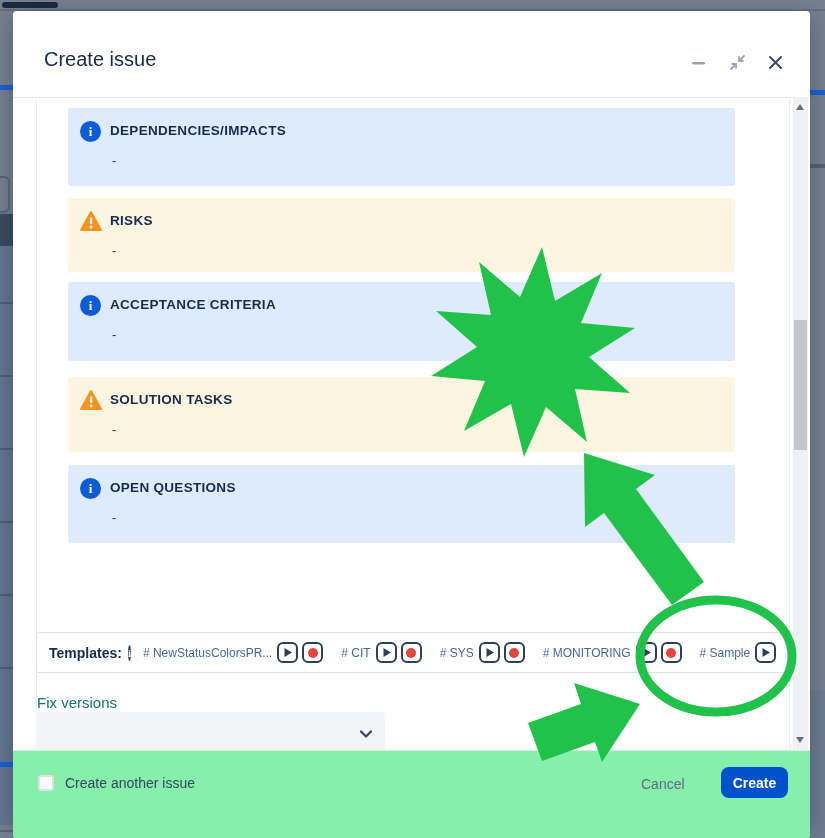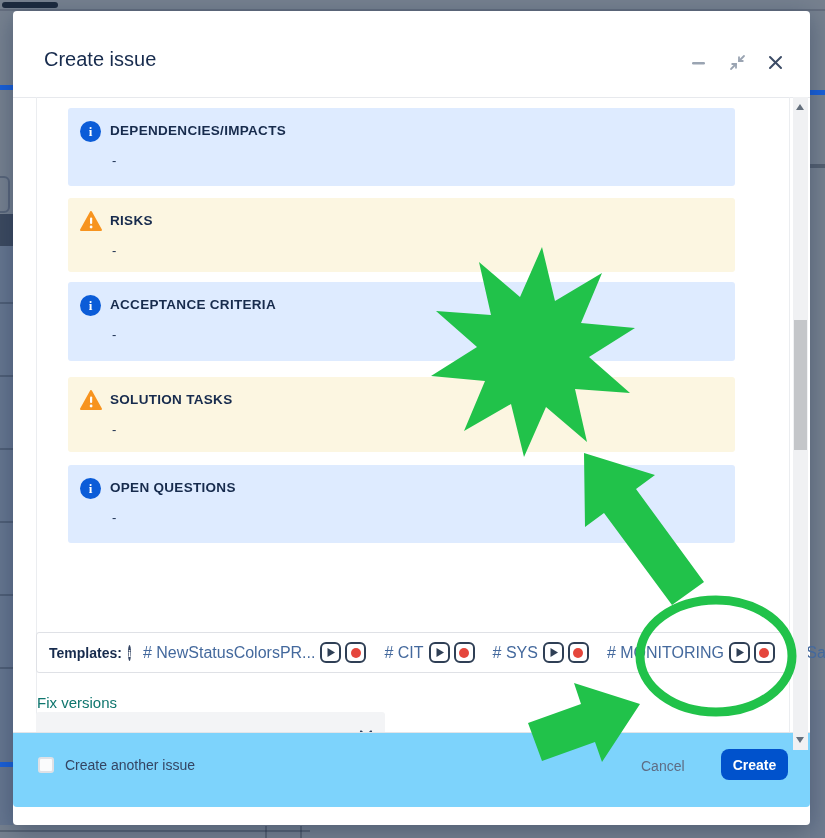--- a/index.html
+++ b/index.html
@@ -49,34 +49,34 @@
 
   
   .templates-bar { position:absolute; left:23px; top:621px; width:754px; height:41px;
                    background:#fff; border:1px solid #DFE1E6; border-radius:3px;
                    display:flex; align-items:center; padding-left:12px; }
   .tpl-label { font-size:14px; font-weight:bold; color:#172B4D; margin-right:6px; }
   .tpl-info { width:16px; height:16px; border-radius:50%; background:#344563; color:#fff;
               display:flex; align-items:center; justify-content:center; font-size:11px; font-weight:bold;
               font-family:"Liberation Serif", serif; margin-right:12px; cursor:pointer; }
   .tpl-item { display:flex; align-items:center; margin-right:14px; }
-  .tpl-link { font-size:16px; color:#44699D; margin-right:5px; cursor:pointer; white-space:nowrap; }
+  .tpl-link { font-size:12px; color:#44699D; margin-right:5px; cursor:pointer; white-space:nowrap; }
   .tpl-btn { width:21px; height:21px; border:2px solid #2F3F55; border-radius:6px; background:#fff;
              display:flex; align-items:center; justify-content:center; margin-right:4px; cursor:pointer; }
   .rec-dot { width:10px; height:10px; border-radius:50%; background:#E5463C; }
 
   
   .field-label { position:absolute; left:24px; top:683px; font-size:15px; color:#0f766e; }
   .select-box { position:absolute; left:23px; top:701px; width:349px; height:38px;
                 background:#F3F4F6; border-radius:3px 3px 0 0; cursor:pointer; }
   .select-chevron { position:absolute; right:12px; top:13px; }
 
   
-  .modal-footer { position:absolute; left:0; top:721px; width:797px; height:75px;
-                  background:#7dd3fc; border-top:1px solid #E3E5E9; border-radius:0 0 4px 4px; }
+  .modal-footer { position:absolute; left:0; top:739px; width:797px; height:89px;
+                  background:#86efac; border-top:1px solid #E3E5E9; border-radius:0 0 4px 4px; }
   .checkbox { position:absolute; left:25px; top:24px; width:16px; height:16px;
               border:2px solid #DFE1E6; border-radius:3px; background:#FAFBFC; cursor:pointer; }
   .checkbox-label { position:absolute; left:52px; top:24px; font-size:14px; color:#344563; line-height:16px; }
   .cancel-btn { position:absolute; left:628px; top:25px; font-size:14px; color:#5E6C84; cursor:pointer; }
   .create-btn { position:absolute; left:708px; top:16px; width:67px; height:31px; background:#0052CC;
                 border:none; border-radius:8px; color:#fff; font-size:14px; font-weight:bold;
                 font-family:"Liberation Sans", sans-serif; cursor:pointer; }
 
   
   .scrollbar { position:absolute; left:780px; top:86px; width:15px; height:653px; background:#F0F1F3; }

